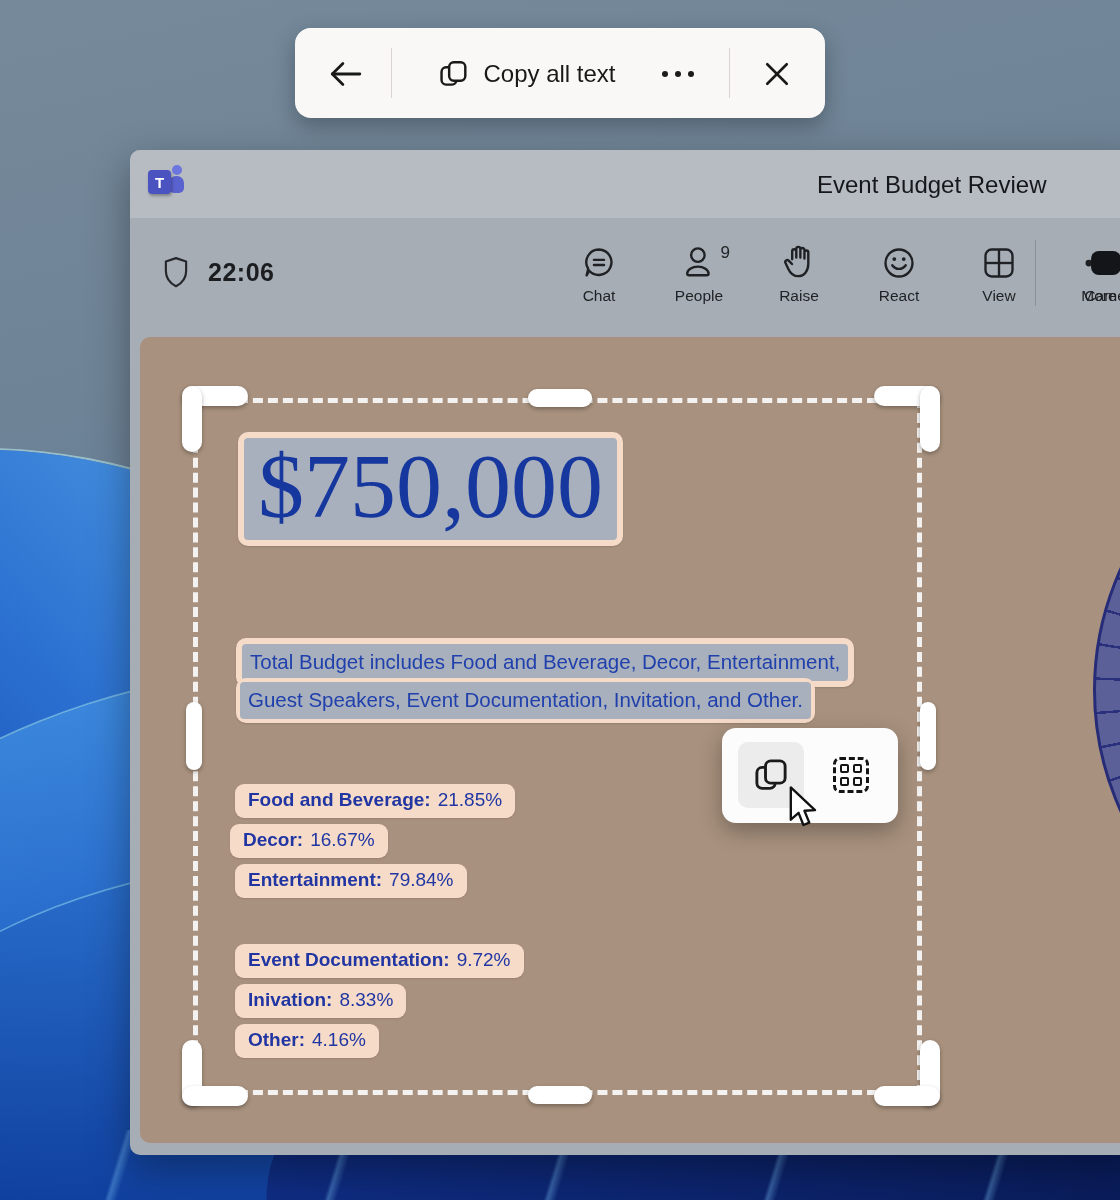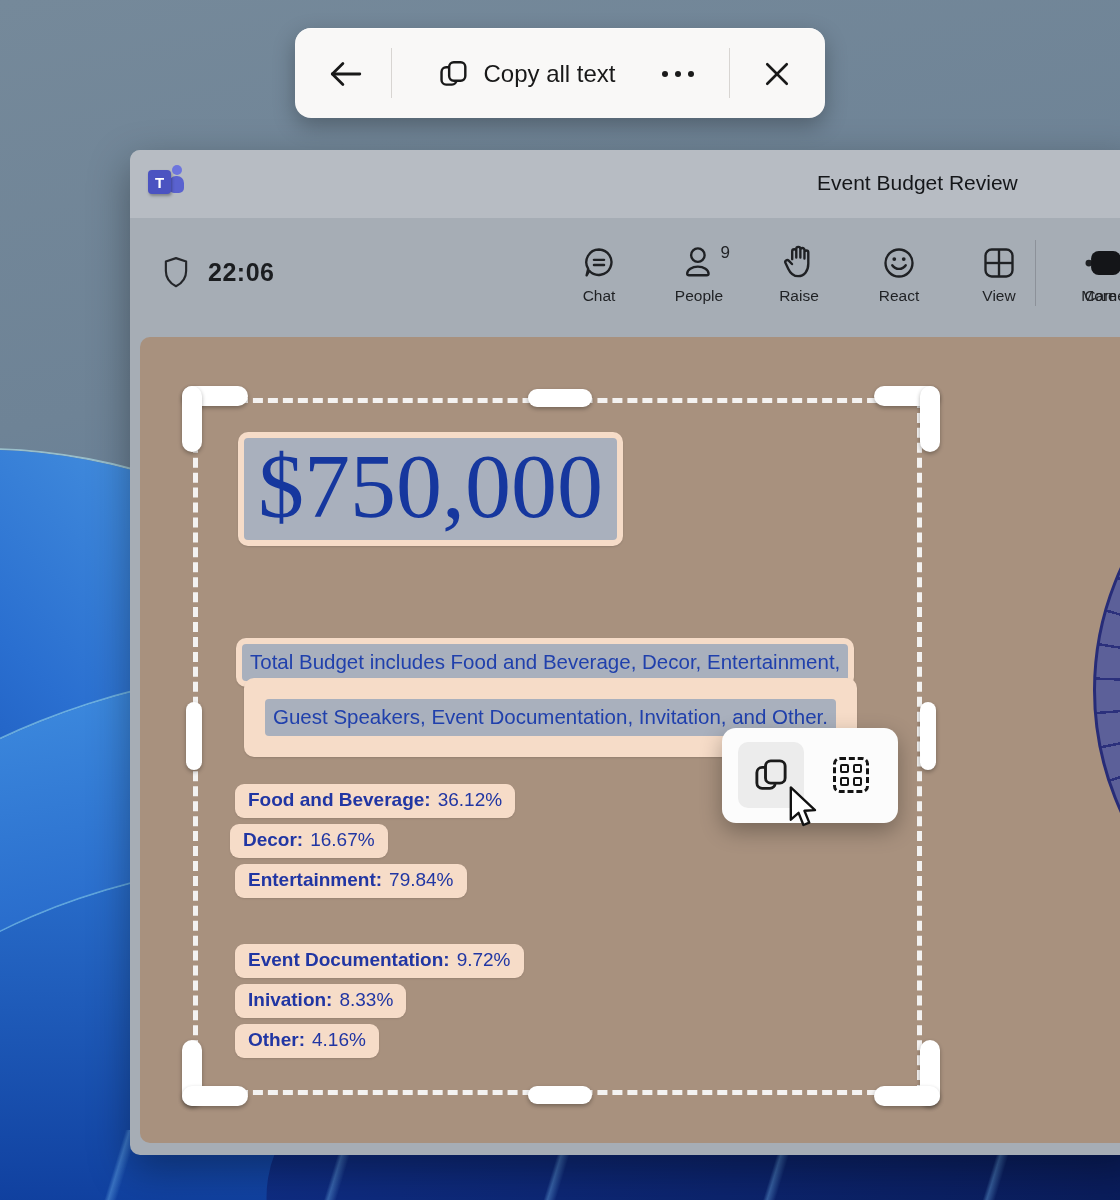--- a/index.html
+++ b/index.html
@@ -28,21 +28,21 @@
     background:none;border:none;cursor:pointer;color:#191919;}
   #copyall-label{font-size:24px;color:#191919;}
   .dots3{display:flex;gap:7px;}
   .dots3 i{width:6px;height:6px;border-radius:50%;background:#1b1b1b;}
 
   
   #teams{left:130px;top:150px;width:1010px;height:1005px;background:#a6adb5;border-radius:10px;
     box-shadow:0 14px 40px rgba(0,0,0,.35);}
   #titlebar{left:0;top:0;width:100%;height:68px;background:#b7bcc3;border-radius:10px 10px 0 0;
     border-bottom:1px solid rgba(255,255,255,.25);}
-  #teams-title{left:687px;top:21px;font-size:21px;color:#15171a;white-space:nowrap;}
+  #teams-title{left:687px;top:21px;font-size:24px;color:#15171a;white-space:nowrap;}
   
   #tlogo{left:18px;top:13px;width:40px;height:40px;}
   #tlogo .sq{position:absolute;left:0;top:7px;width:23px;height:24px;background:#4b53c1;border-radius:4px;
       color:#fff;font-weight:bold;font-size:15px;display:flex;align-items:center;justify-content:center;box-shadow:1px 2px 3px rgba(0,0,0,.3);}
   #tlogo .hd{position:absolute;left:24px;top:2px;width:10px;height:10px;border-radius:50%;background:#6d75de;}
   #tlogo .bd{position:absolute;left:21px;top:13px;width:15px;height:17px;border-radius:7px 7px 5px 5px;background:#5a62cf;}
 
   
   #meetbar{left:0;top:68px;width:100%;height:114px;background:#a6adb5;}
   #timer{left:32px;top:38px;display:flex;align-items:center;gap:18px;color:#1b1d20;}
@@ -200,26 +200,26 @@
   </div>
 </div>
 
 <div id="textlayer" class="abs">
   <div class="hl" style="left:238px;top:432px;pointer-events:auto">
     <span class="sel serif-big">$750,000</span>
   </div>
   <div class="hl" style="left:236px;top:638px;pointer-events:auto">
     <span class="sel desc">Total Budget includes Food and Beverage, Decor, Entertainment,</span>
   </div>
-  <div class="hl" style="left:244px;top:678px;padding:21px;pointer-events:auto">
+  <div class="hl" style="left:236px;top:678px;padding:4px;pointer-events:auto">
     <span class="sel desc">Guest Speakers, Event Documentation, Invitation, and Other.</span>
   </div>
 
   <div class="li" style="left:235px;top:784px;pointer-events:auto">
-    <b>Food and Beverage:</b><span>36.12%</span>
+    <b>Food and Beverage:</b><span>21.85%</span>
   </div>
   <div class="li" style="left:230px;top:824px;pointer-events:auto">
     <b>Decor:</b><span>16.67%</span>
   </div>
   <div class="li" style="left:235px;top:864px;pointer-events:auto">
     <b>Entertainment:</b><span>79.84%</span>
   </div>
   <div class="li" style="left:235px;top:944px;pointer-events:auto">
     <b>Event Documentation:</b><span>9.72%</span>
   </div>

